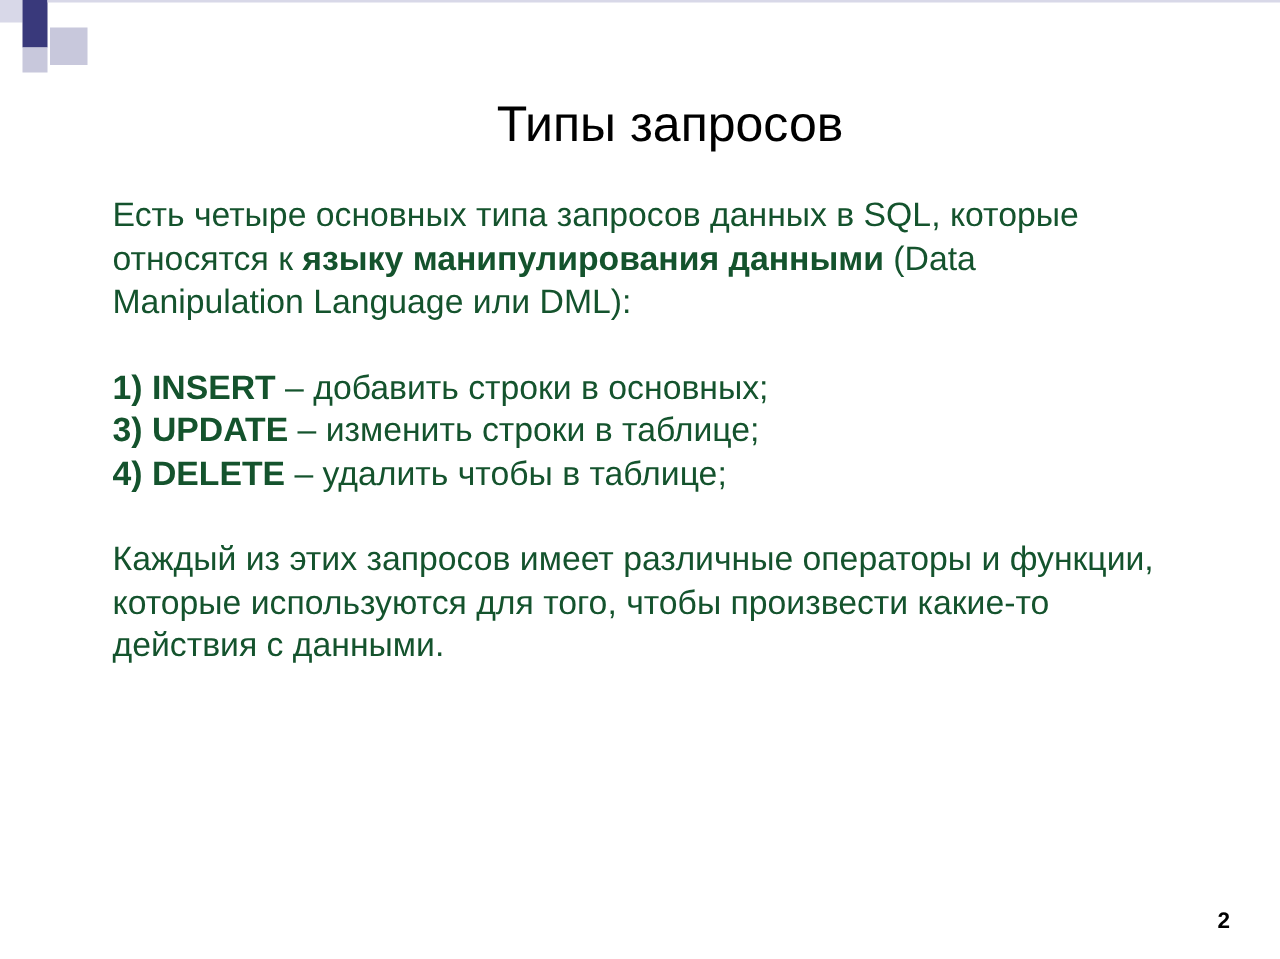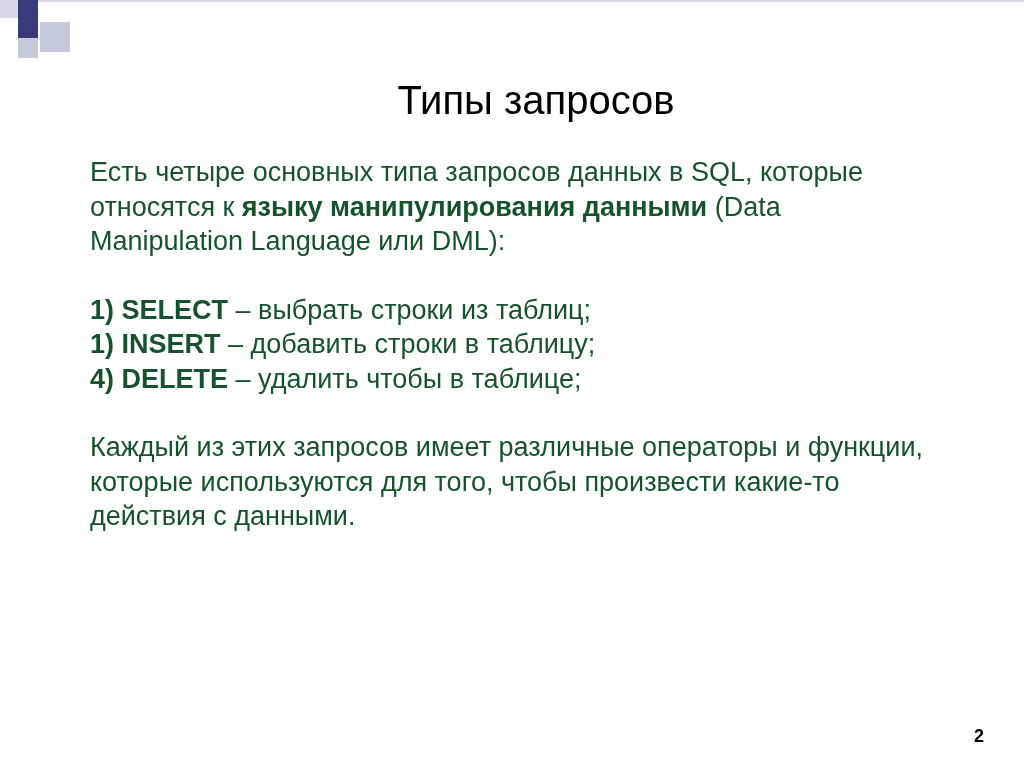--- a/index.html
+++ b/index.html
@@ -113,20 +113,20 @@
 </div>
 <div class="line-deco"></div>
 
 <h1 class="slide-title">Типы запросов</h1>
 
 <div class="content">
   <div class="para1">
     <span>Есть четыре основных типа запросов данных в SQL, которые относятся к </span><span class="bold">языку манипулирования данными</span><span> (Data Manipulation Language или DML):</span>
   </div>
   <div class="list">
-    <div class="list-item"><span class="bold">1) SELECT</span><span> – выбрать строки из таблиц;</span></div>
-    <div class="list-item"><span class="bold">1) INSERT</span><span> – добавить строки в таблицу;</span></div>
+    <div class="list-item"><span class="bold">1) INSERT</span><span> – добавить строки в основных;</span></div>
+    <div class="list-item"><span class="bold">3) UPDATE</span><span> – изменить строки в таблице;</span></div>
     <div class="list-item"><span class="bold">4) DELETE</span><span> – удалить чтобы в таблице;</span></div>
   </div>
   <div class="para2">Каждый из этих запросов имеет различные операторы и функции, которые используются для того, чтобы произвести какие-то действия с данными.</div>
 </div>
 
 <div class="page-number">2</div>
 
 </body></html>

